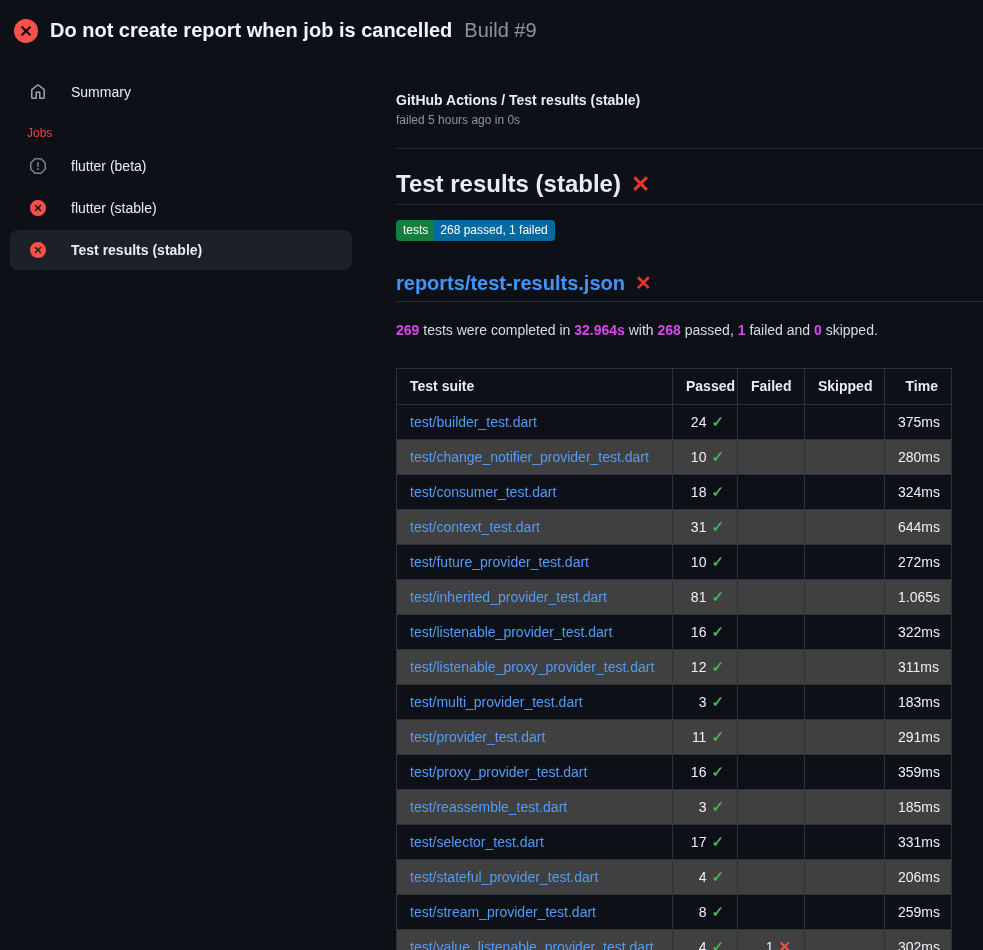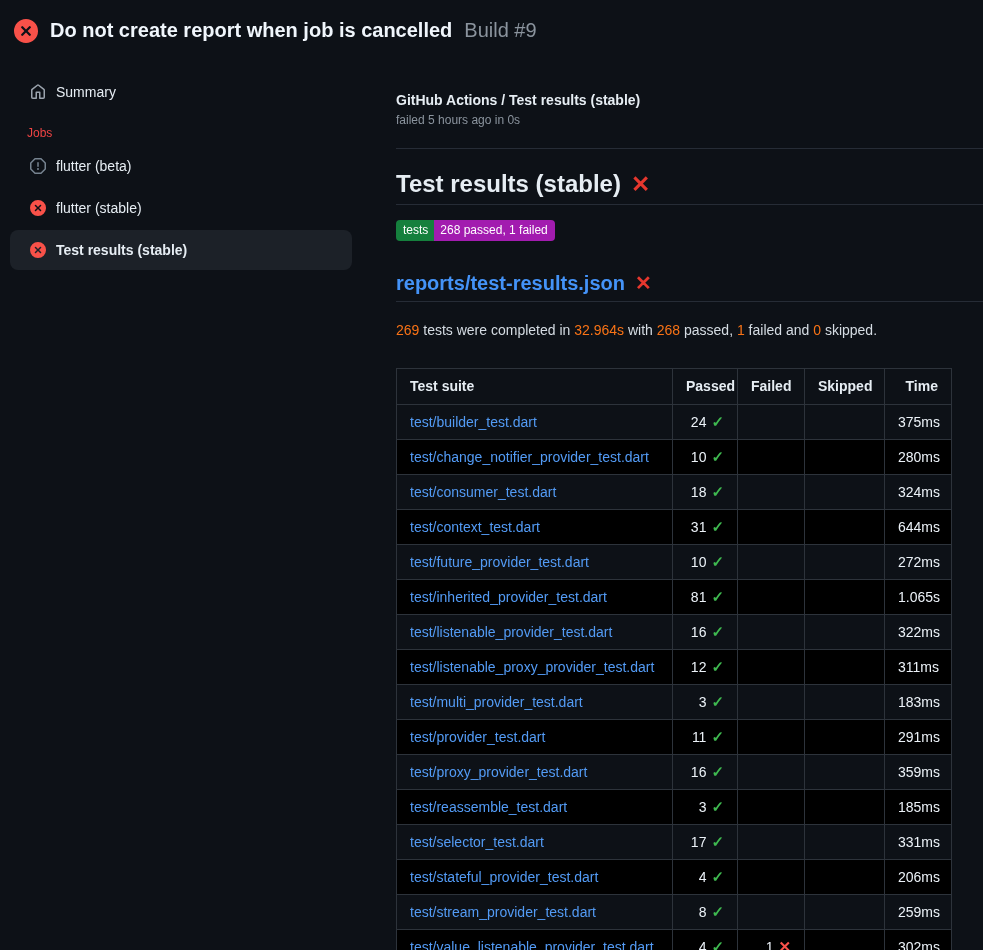--- a/index.html
+++ b/index.html
@@ -20,21 +20,21 @@
   .page-title { font-size:20px; font-weight:bold; color:#f0f6fc; white-space:nowrap; }
   .page-build { font-size:20px; font-weight:normal; color:#8b949e; white-space:nowrap; }
 
   
   .layout { display:flex; align-items:flex-start; }
   .sidebar { width:396px; flex:0 0 auto; padding:16px 44px 0 10px; }
   .main { flex:1; min-width:0; padding:36px 0 0 0; }
 
   
   .side-item {
-    display:flex; align-items:center; gap:10px;
+    display:flex; align-items:center; gap:25px;
     height:40px; padding:0 0 0 20px;
     border-radius:8px;
     color:#e6edf3; cursor:pointer;
   }
   .side-item.selected { background:#1c2128; font-weight:bold; }
   .side-item .icn16 { width:16px; height:16px; flex:0 0 auto; display:block; }
   .side-section-label {
     color:#ef4444; font-size:12px;
     margin:14px 0 6px 17px;
   }
@@ -54,51 +54,51 @@
   .x-mark { color:#e5372e; font-weight:bold; }
   h1 .x-mark { font-size:23px; }
   h2 .x-mark { font-size:20px; }
 
   .badge {
     display:inline-flex; margin-top:15px;
     font-size:12px; line-height:1; color:#ffffff;
     border-radius:4px; overflow:hidden;
   }
   .badge .badge-label { background:#15803d; padding:4px 6px 5px 7px; }
-  .badge .badge-value { background:#a21caf; padding:4px 7px 5px 6px; }
+  .badge .badge-value { background:#0369a1; padding:4px 7px 5px 6px; }
 
   h2.report-title {
     margin-top:30px;
     font-size:20px; font-weight:600; color:#4493f8;
     display:flex; align-items:center; gap:10px;
     border-bottom:1px solid #262c36; padding-bottom:6px;
   }
   .run-summary { margin-top:20px; font-size:14px; color:#d5dce3; }
-  .run-summary strong { color:#f97316; font-weight:normal; }
+  .run-summary strong { color:#d946ef; font-weight:bold; }
 
   
   table.results {
     margin-top:30px;
     border-collapse:collapse;
     table-layout:fixed;
     width:555px;
     font-size:14px;
   }
   .results th, .results td {
     border:1px solid #2d333b;
     padding:7px 13px;
     line-height:19px;
     white-space:nowrap; overflow:hidden;
   }
   .results th {
     font-weight:bold; color:#e6edf3;
     text-align:right; padding-top:8px; padding-bottom:8px;
   }
   .results th.suite { text-align:left; }
-  .results tbody tr:nth-child(2n) { background:#000000; }
+  .results tbody tr:nth-child(2n) { background:#404040; }
   .results td { text-align:right; color:#ecf2f8; }
   .results td.suite { text-align:left; }
   .results td.suite a { color:#539bf5; text-decoration:none; cursor:pointer; }
   .check { color:#3fb950; font-weight:bold; margin-left:5px; font-size:15px; }
   .cross { color:#f85149; font-weight:bold; margin-left:5px; font-size:15px; }
 </style>
 </head>
 <body>
 
 <svg width="0" height="0" style="position:absolute">

